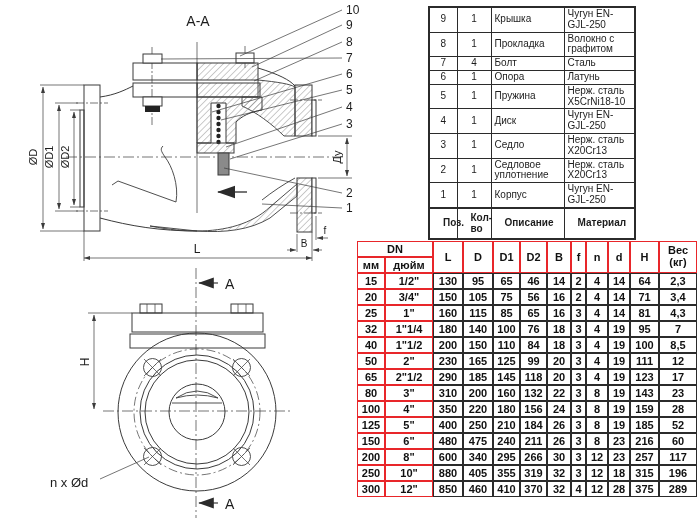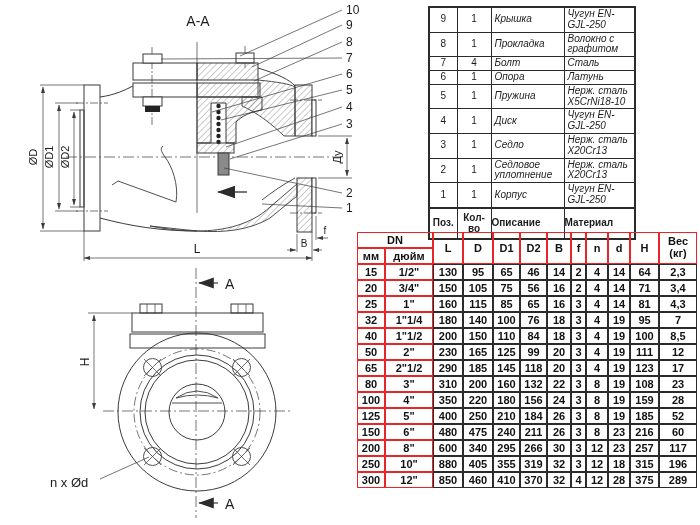--- a/index.html
+++ b/index.html
@@ -10,27 +10,27 @@
   .drawing-svg { position:absolute; left:0; top:0; }
 
   
   .parts-table { position:absolute; left:428px; top:6px; width:206px;
                  border-collapse:collapse; table-layout:fixed;
                  font-size:10px; color:#1c1c1c; }
   .parts-table td, .parts-table th { border:1px solid #2b2b2b; padding:1px 3px;
                  line-height:1.08; vertical-align:middle; }
   .parts-table td:nth-child(1), .parts-table th:nth-child(1),
   .parts-table td:nth-child(2), .parts-table th:nth-child(2) { text-align:center; }
-  .parts-table td:nth-child(3), .parts-table td:nth-child(4) { text-align:left;font-style:italic; }
-  .parts-table tfoot th { font-weight:bold; text-align:left; border-top:2px solid #2b2b2b; padding:4px 0; }
+  .parts-table td:nth-child(3), .parts-table td:nth-child(4) { text-align:left; }
+  .parts-table tfoot th { font-weight:bold; text-align:left; border-top:2px solid #2b2b2b; padding:4px 13px; }
   .parts-table tfoot th:nth-child(1), .parts-table tfoot th:nth-child(2) { text-align:center; }
   .parts-table { border:2px solid #2b2b2b; }
 
   
-  .dims-table { position:absolute; left:357px; top:232px; width:340px;
+  .dims-table { position:absolute; left:357px; top:241px; width:340px;
                 border-collapse:separate; border-spacing:0; table-layout:fixed;
                 font-size:11px; font-weight:bold; color:#111; }
   .dims-table td, .dims-table th { border:1px solid #2b2b2b; text-align:center;
                 vertical-align:middle; padding:0; height:16px; line-height:1.0; }
   .dims-table thead th { border-color:#e8262a; }
   .dims-table tbody td:nth-child(1), .dims-table tbody td:nth-child(2) { border-color:#e8262a; }
   .dims-table .wt { line-height:1.05; }
 </style>
 </head>
 <body>
@@ -457,21 +457,21 @@
           <td>80</td>
           <td>3"</td>
           <td>310</td>
           <td>200</td>
           <td>160</td>
           <td>132</td>
           <td>22</td>
           <td>3</td>
           <td>8</td>
           <td>19</td>
-          <td>108</td>
+          <td>143</td>
           <td>23</td>
         </tr>
         <tr>
           <td>100</td>
           <td>4"</td>
           <td>350</td>
           <td>220</td>
           <td>180</td>
           <td>156</td>
           <td>24</td>

